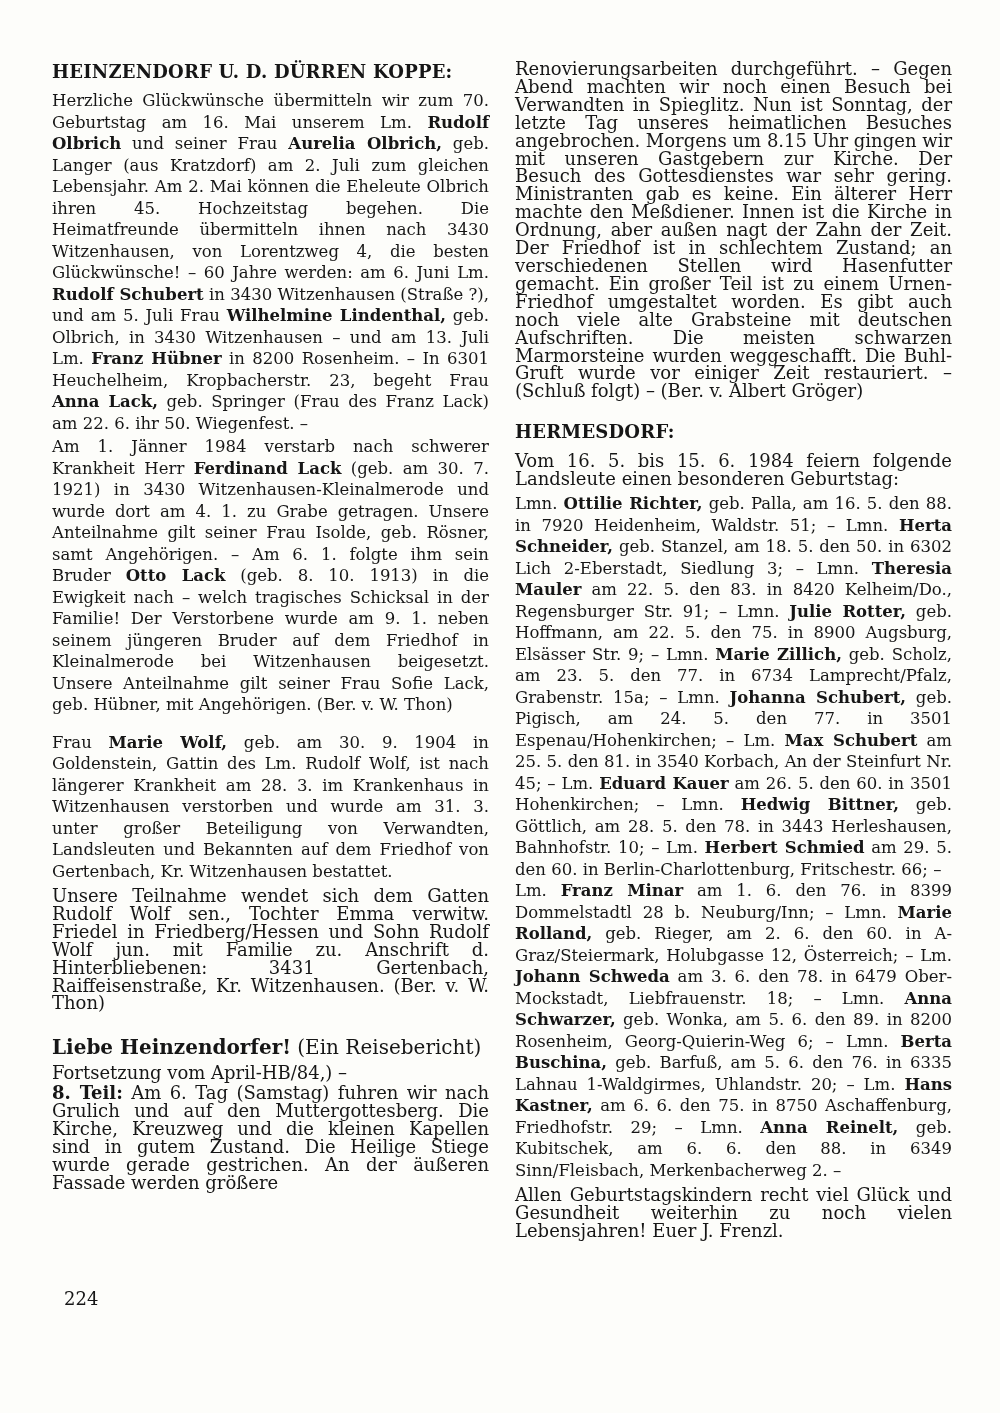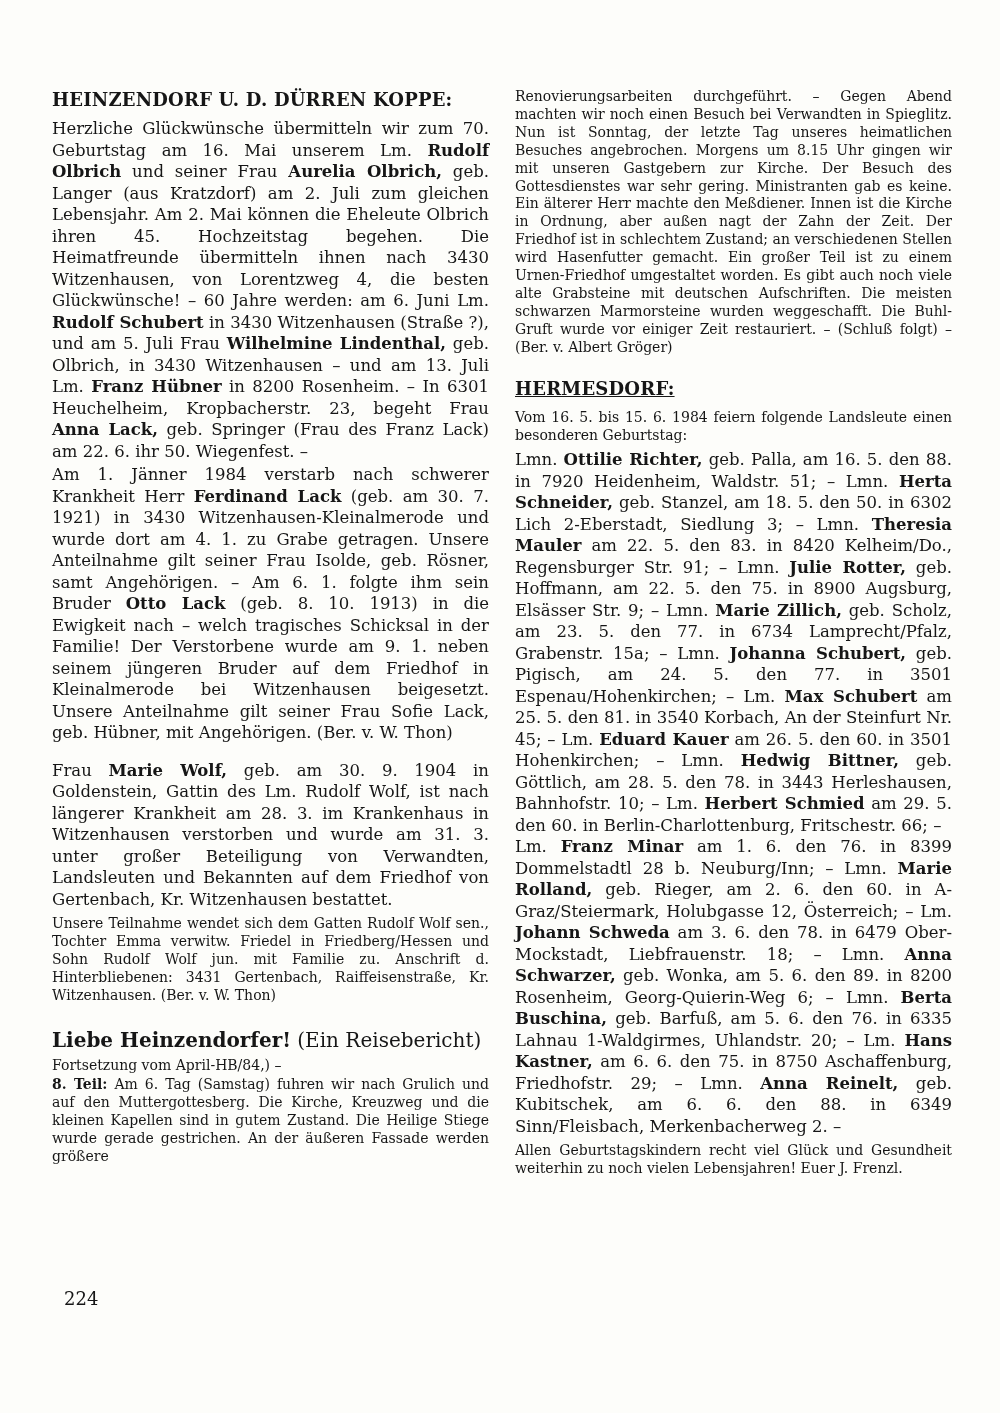--- a/index.html
+++ b/index.html
@@ -8,21 +8,21 @@
     background: #ffffff;
   }
   .sheet {
     position: relative;
     width: 1000px;
     height: 1413px;
     box-sizing: border-box;
     background: #fdfdfa;
     color: #161616;
     font-family: "DejaVu Serif", "Liberation Serif", serif;
-    padding: 88px 48px 0 52px;
+    padding: 60px 48px 0 52px;
     overflow: hidden;
   }
   .cols {
     display: flex;
     gap: 26px;
   }
   .col {
     width: 437px;
     flex: 0 0 437px;
   }
@@ -37,28 +37,28 @@
     font-size: 20px;
     line-height: 23px;
     font-weight: 400;
   }
   .body {
     font-size: 16.5px;
     line-height: 21.5px;
     text-align: justify;
   }
   .small {
-    font-size: 14px;
+    font-size: 18px;
     line-height: 17.9px;
     text-align: justify;
   }
   .mb2  { margin-bottom: 2px; }
   .mb4  { margin-bottom: 5px; }
   .mb6  { margin-bottom: 7px; }
-  .mb8  { margin-bottom: 9px; text-decoration: underline; }
+  .mb8  { margin-bottom: 9px; }
   .mb16 { margin-bottom: 16px; }
   .mb20 { margin-bottom: 20px; }
   .mb24 { margin-bottom: 24px; }
   .pageno {
     position: absolute;
     left: 64px;
     top: 1288px;
     font-size: 18px;
     line-height: 22px;
   }

